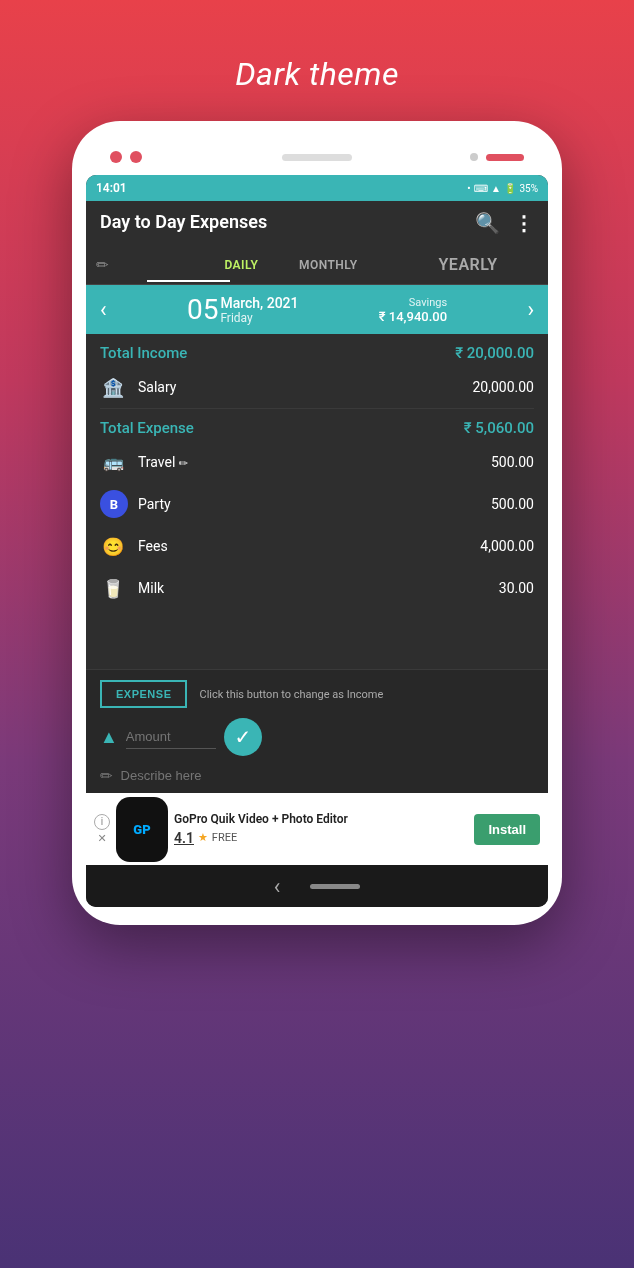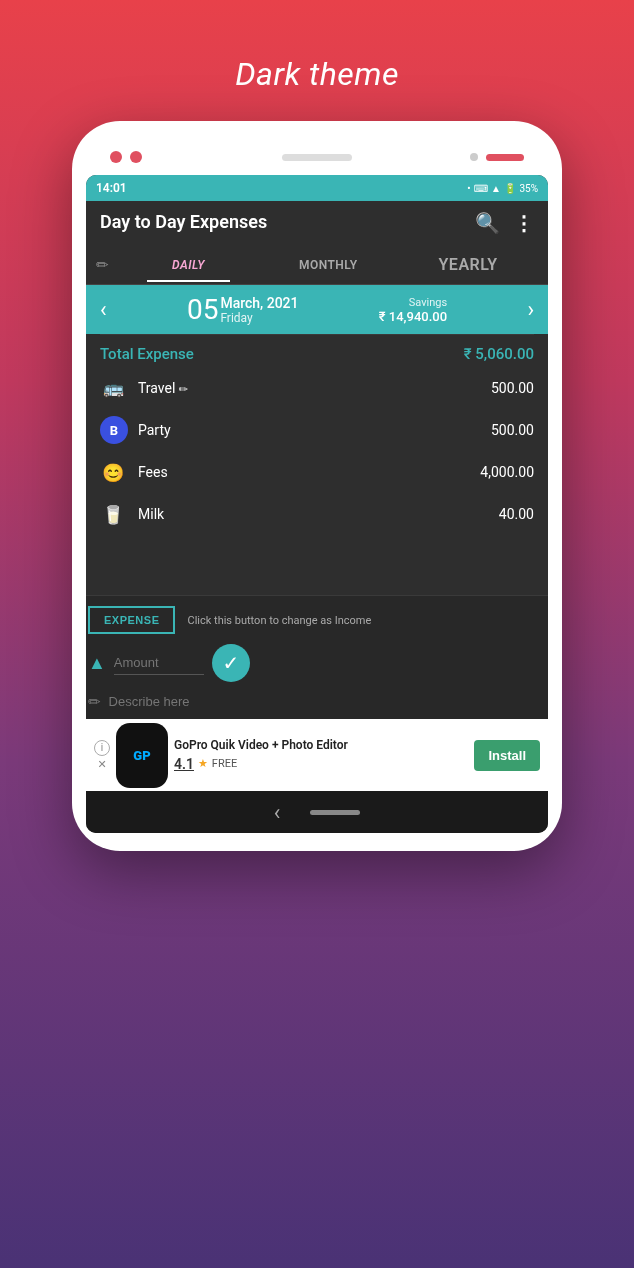--- a/index.html
+++ b/index.html
@@ -54,21 +54,21 @@
     <div style="background:#2e2e2e;display:flex;justify-content:space-between;padding:10px 14px;">
       <span style="color:white;font-size:18px;font-weight:600;">Day to Day Expenses</span>
       <div style="display:flex;align-items:center;gap:14px;">
         <span style="color:white;font-size:20px;cursor:pointer;">🔍</span>
         <span style="color:white;font-size:20px;cursor:pointer;font-weight:700;">⋮</span>
       </div>
     </div>
 
     <div style="background:#2e2e2e;display:flex;align-items:center;padding:0 10px;border-bottom:1px solid #444;">
       <span style="color:#888;font-size:15px;margin-right:10px;">✏</span>
-      <div style="flex:1;text-align:center;padding:10px 0;color:#f9a8d4;font-size:12px;font-weight:600;letter-spacing:0.5px;position:relative;font-style:italic;">
+      <div style="flex:1;text-align:right;padding:10px 0;color:#bef264;font-size:12px;font-weight:600;letter-spacing:0.5px;position:relative;">
         <span>DAILY</span>
         <div style="position:absolute;bottom:0;left:20%;width:60%;height:2px;background:white;"></div>
       </div>
       <div style="flex:1;text-align:center;padding:10px 0;color:#aaa;font-size:12px;font-weight:600;letter-spacing:0.5px;">
         <span>MONTHLY</span>
       </div>
       <div style="flex:1;text-align:center;padding:10px 0;color:#aaa;font-size:16px;font-weight:600;letter-spacing:0.5px;">
         <span>YEARLY</span>
       </div>
     </div>
@@ -82,20 +82,32 @@
           <div style="color:rgba(255,255,255,0.85);font-size:12px;">Friday</div>
         </div>
       </div>
       <div style="text-align:right;">
         <div style="color:rgba(255,255,255,0.85);font-size:11px;">Savings</div>
         <div style="color:white;font-size:13px;font-weight:500;">₹ 14,940.00</div>
       </div>
       <span style="color:white;font-size:22px;cursor:pointer;">›</span>
     </div>
 
+    <div>
+      <div style="display:flex;justify-content:space-between;align-items:center;padding:10px 14px 4px;">
+        <span style="color:#3ab5b5;font-size:15px;font-weight:500;">Total Income</span>
+        <span style="color:#3ab5b5;font-size:15px;font-weight:500;">₹ 20,000.00</span>
+      </div>
+
+      <div style="display:flex;align-items:center;padding:7px 14px;">
+        <div style="width:28px;height:28px;margin-right:10px;display:flex;align-items:center;justify-content:center;font-size:18px;">🏦</div>
+        <span style="flex:1;color:white;font-size:14px;">Salary</span>
+        <span style="color:white;font-size:14px;">20,000.00</span>
+      </div>
+    </div>
 
     <div style="height:1px;background:#3a3a3a;margin:0 14px;"></div>
 
     <div>
       <div style="display:flex;justify-content:space-between;align-items:center;padding:10px 14px 4px;">
         <span style="color:#3ab5b5;font-size:15px;font-weight:500;">Total Expense</span>
         <span style="color:#3ab5b5;font-size:15px;font-weight:500;">₹ 5,060.00</span>
       </div>
 
       <div style="display:flex;align-items:center;padding:7px 14px;">
@@ -112,27 +124,27 @@
 
       <div style="display:flex;align-items:center;padding:7px 14px;">
         <div style="width:28px;height:28px;margin-right:10px;display:flex;align-items:center;justify-content:center;font-size:18px;">😊</div>
         <span style="flex:1;color:white;font-size:14px;">Fees</span>
         <span style="color:white;font-size:14px;">4,000.00</span>
       </div>
 
       <div style="display:flex;align-items:center;padding:7px 14px;">
         <div style="width:28px;height:28px;margin-right:10px;display:flex;align-items:center;justify-content:center;font-size:18px;">🥛</div>
         <span style="flex:1;color:white;font-size:14px;">Milk</span>
-        <span style="color:white;font-size:14px;">40.00</span>
+        <span style="color:white;font-size:14px;">30.00</span>
       </div>
     </div>
 
     <div style="height:60px;background:#2e2e2e;"></div>
 
-    <div style="background:#282828;padding:10px 2px 6px;border-top:1px solid #3a3a3a;">
+    <div style="background:#282828;padding:10px 14px 6px;border-top:1px solid #3a3a3a;">
 
       <div style="display:flex;align-items:center;gap:12px;margin-bottom:10px;">
         <button style="background:transparent;border:2px solid #3ab5b5;color:#3ab5b5;font-size:11px;font-weight:700;padding:6px 14px;cursor:pointer;letter-spacing:0.5px;">EXPENSE</button>
         <span style="color:#aaa;font-size:11px;">Click this button to change as Income</span>
       </div>
 
       <div style="display:flex;align-items:center;gap:8px;margin-bottom:8px;">
         <span style="font-size:18px;color:#3ab5b5;">▲</span>
         <input style="width: 90px; background: transparent; border-top: none; border-right: none; border-left: none; border-image: initial; border-bottom: 1px solid rgb(85, 85, 85); color: rgb(136, 136, 136); font-size: 13px; padding: 4px 0px; outline: none;" type="text" placeholder="Amount">
         <div style="width:38px;height:38px;background:#3ab5b5;border-radius:50%;display:flex;align-items:center;justify-content:center;color:white;font-size:20px;cursor:pointer;flex-shrink:0;">

